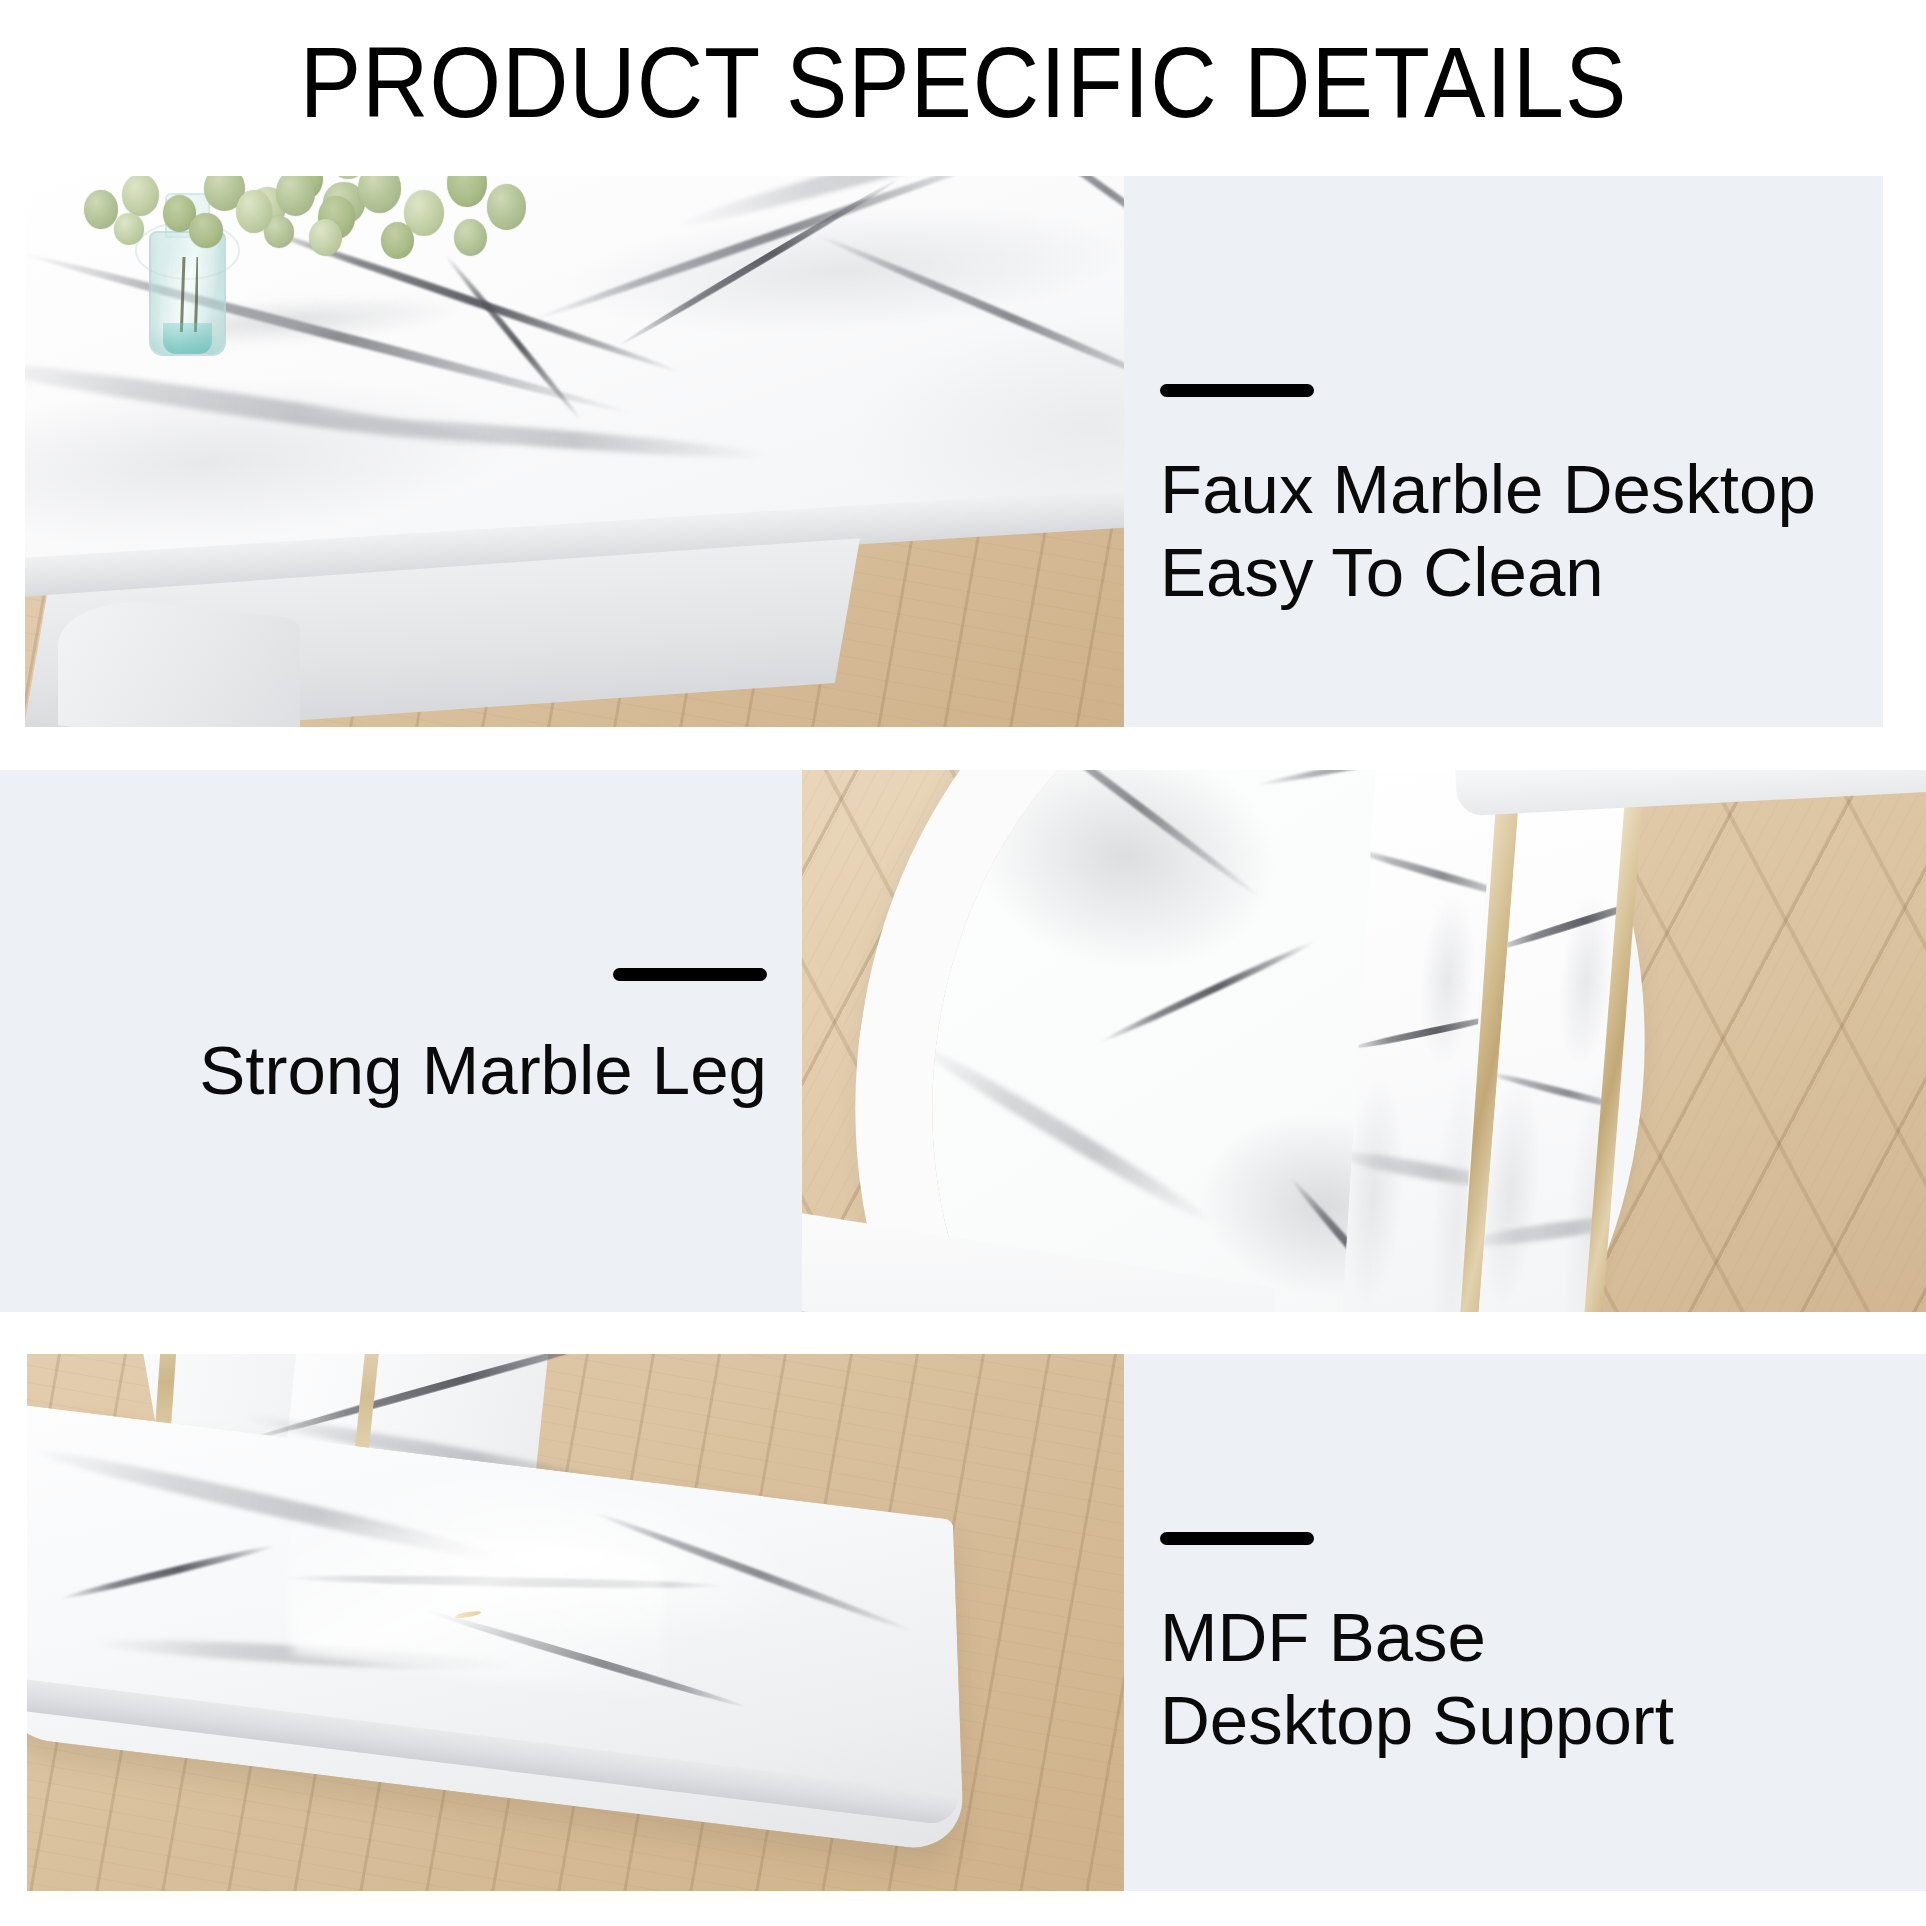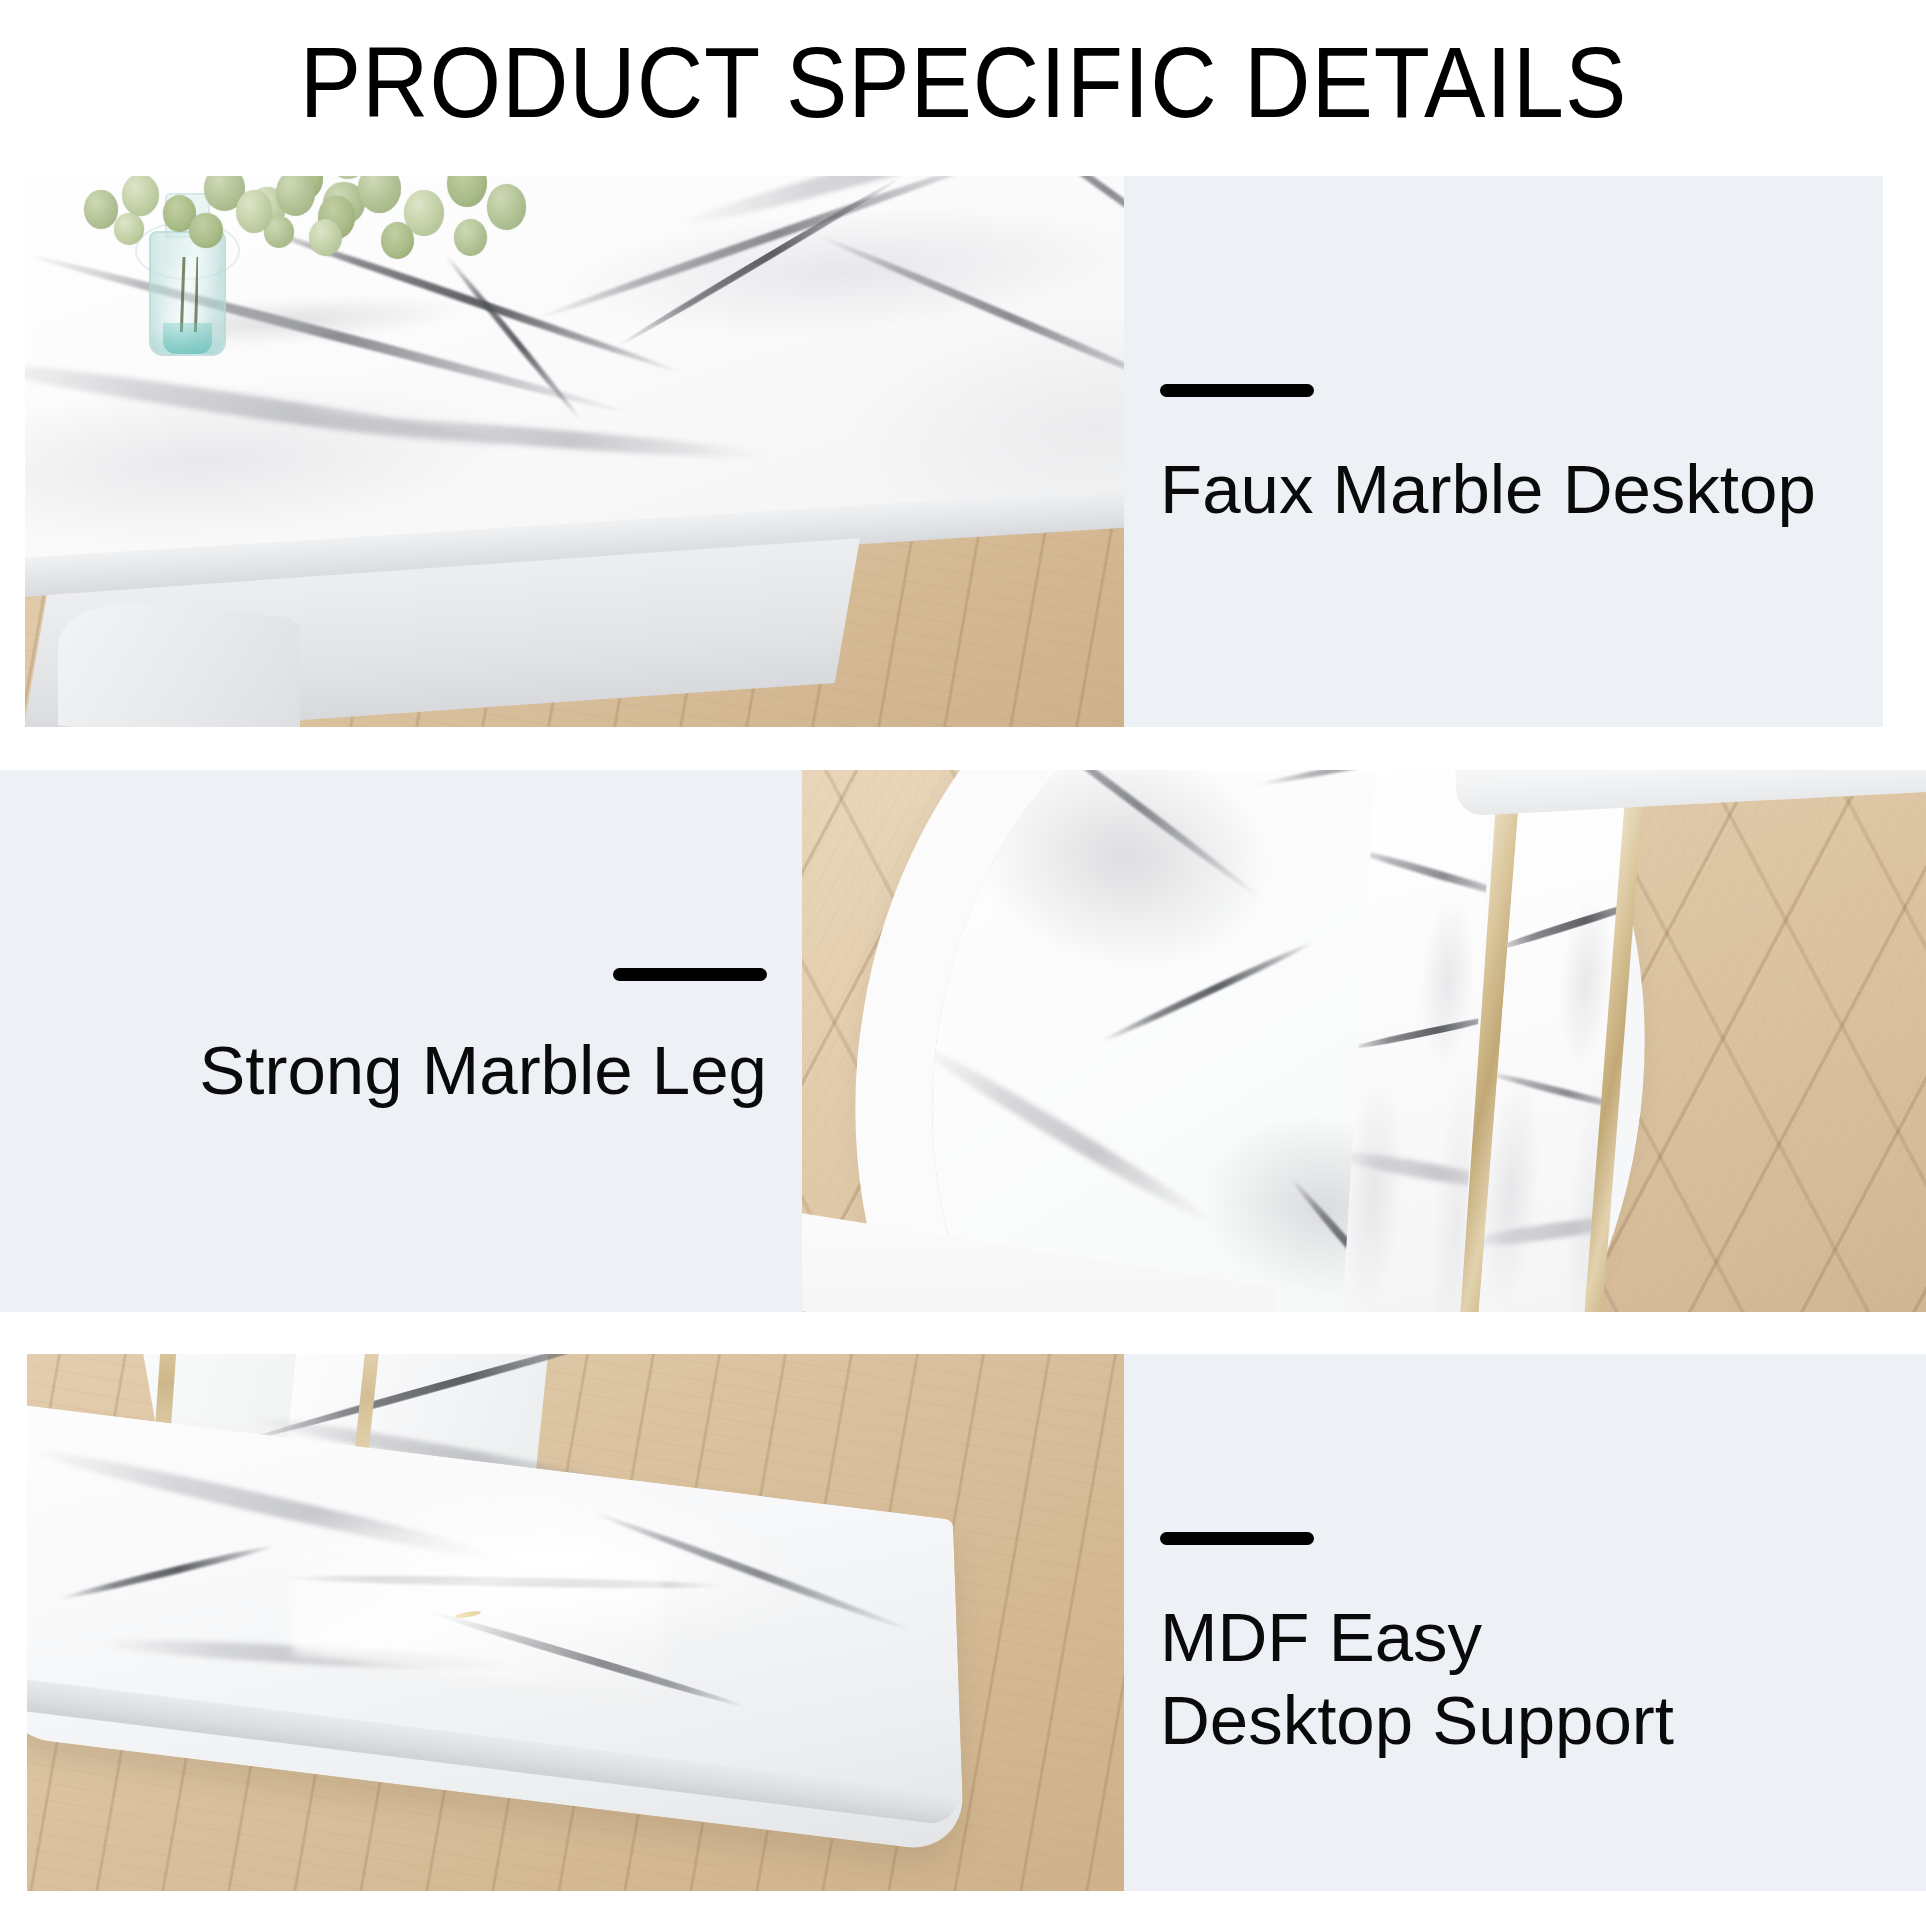--- a/index.html
+++ b/index.html
@@ -436,20 +436,21 @@
         <div class="leaf l3" style="left:48%; top:78%; width:10%; height:26%;"></div>
         <div class="leaf" style="left:70%; top:76%; width:10%; height:26%;"></div>
 
       </div>
     </div>
   </div>
 
   <div class="caption cap-1">
     <span class="rule"></span>
     <span class="line">Faux Marble Desktop</span>
+    <span class="line">Easy To Clean</span>
   </div>
 </div>
 
 <div class="row row-2">
 
   <div class="panel panel-left"></div>
 
   <div class="photo photo-right">
     <div class="s2">
       <div class="wood herring"></div>
@@ -520,17 +521,17 @@
         <div class="vein dark" style="left:6%;  top:44%; width:24%; height:7px;  transform:rotate(-20deg);"></div>
       </div>
       <div class="s3-plate-edge"></div>
       <div class="s3-gloss"></div>
       <div class="s3-spark"></div>
     </div>
   </div>
 
   <div class="caption cap-3">
     <span class="rule"></span>
-    <span class="line">MDF Easy</span>
+    <span class="line">MDF Base</span>
     <span class="line">Desktop Support</span>
   </div>
 </div>
 
 
 </body></html>

